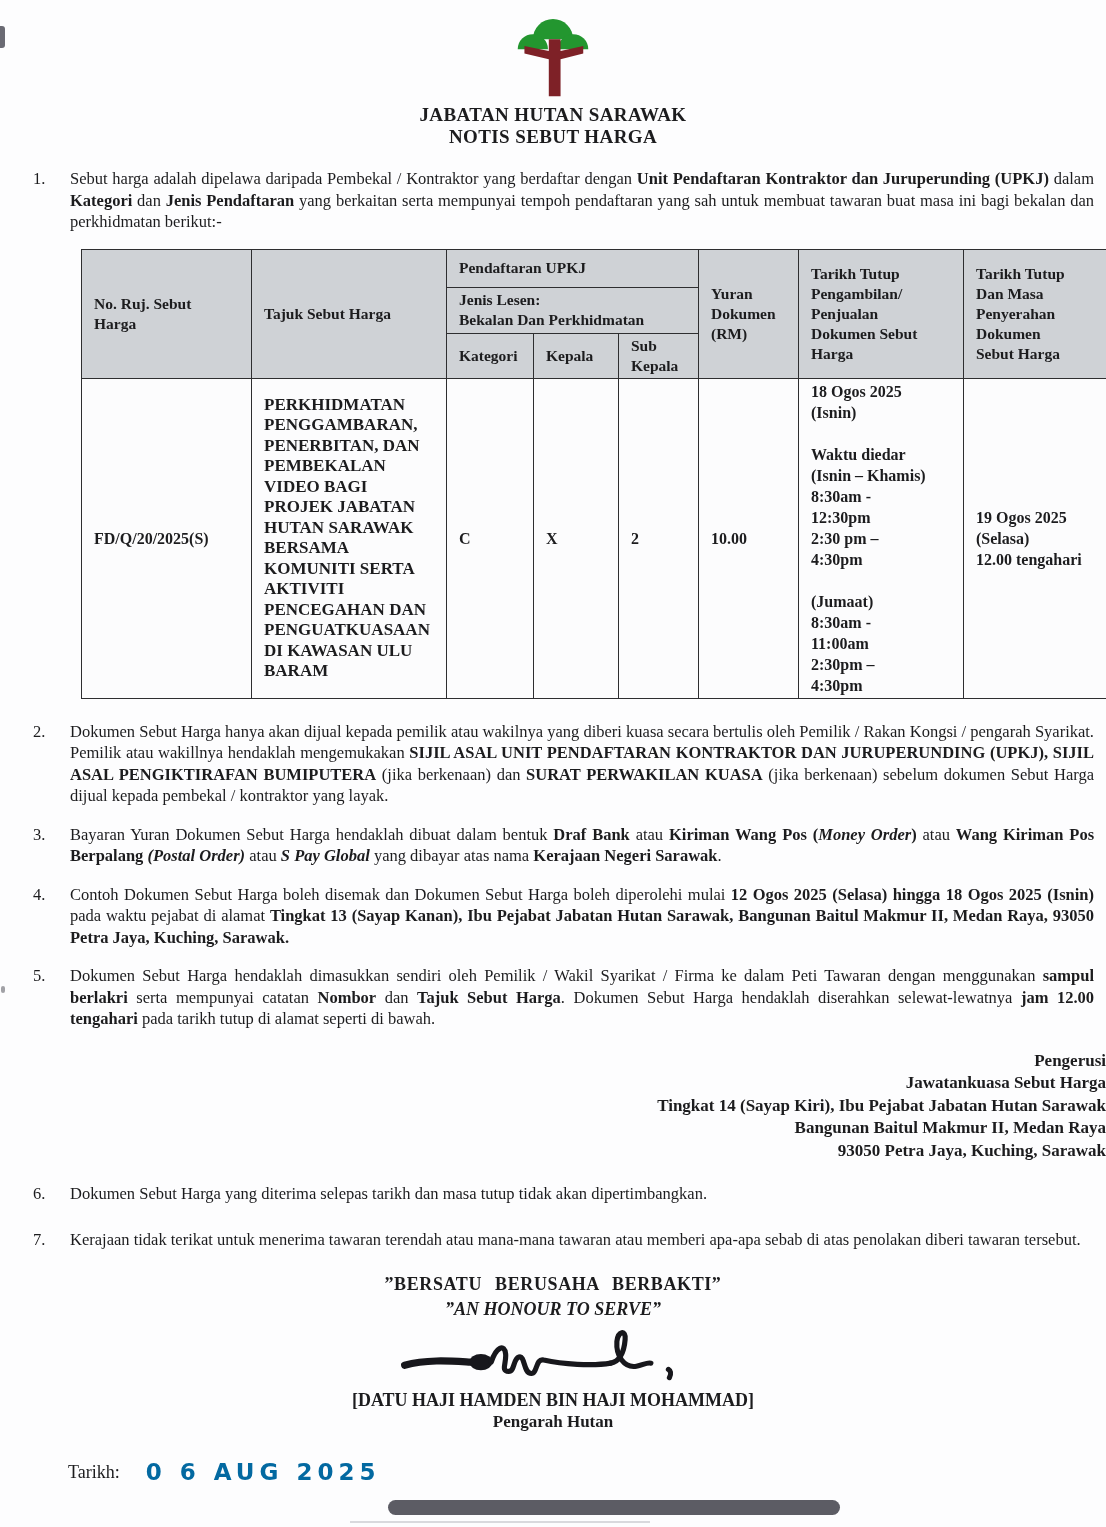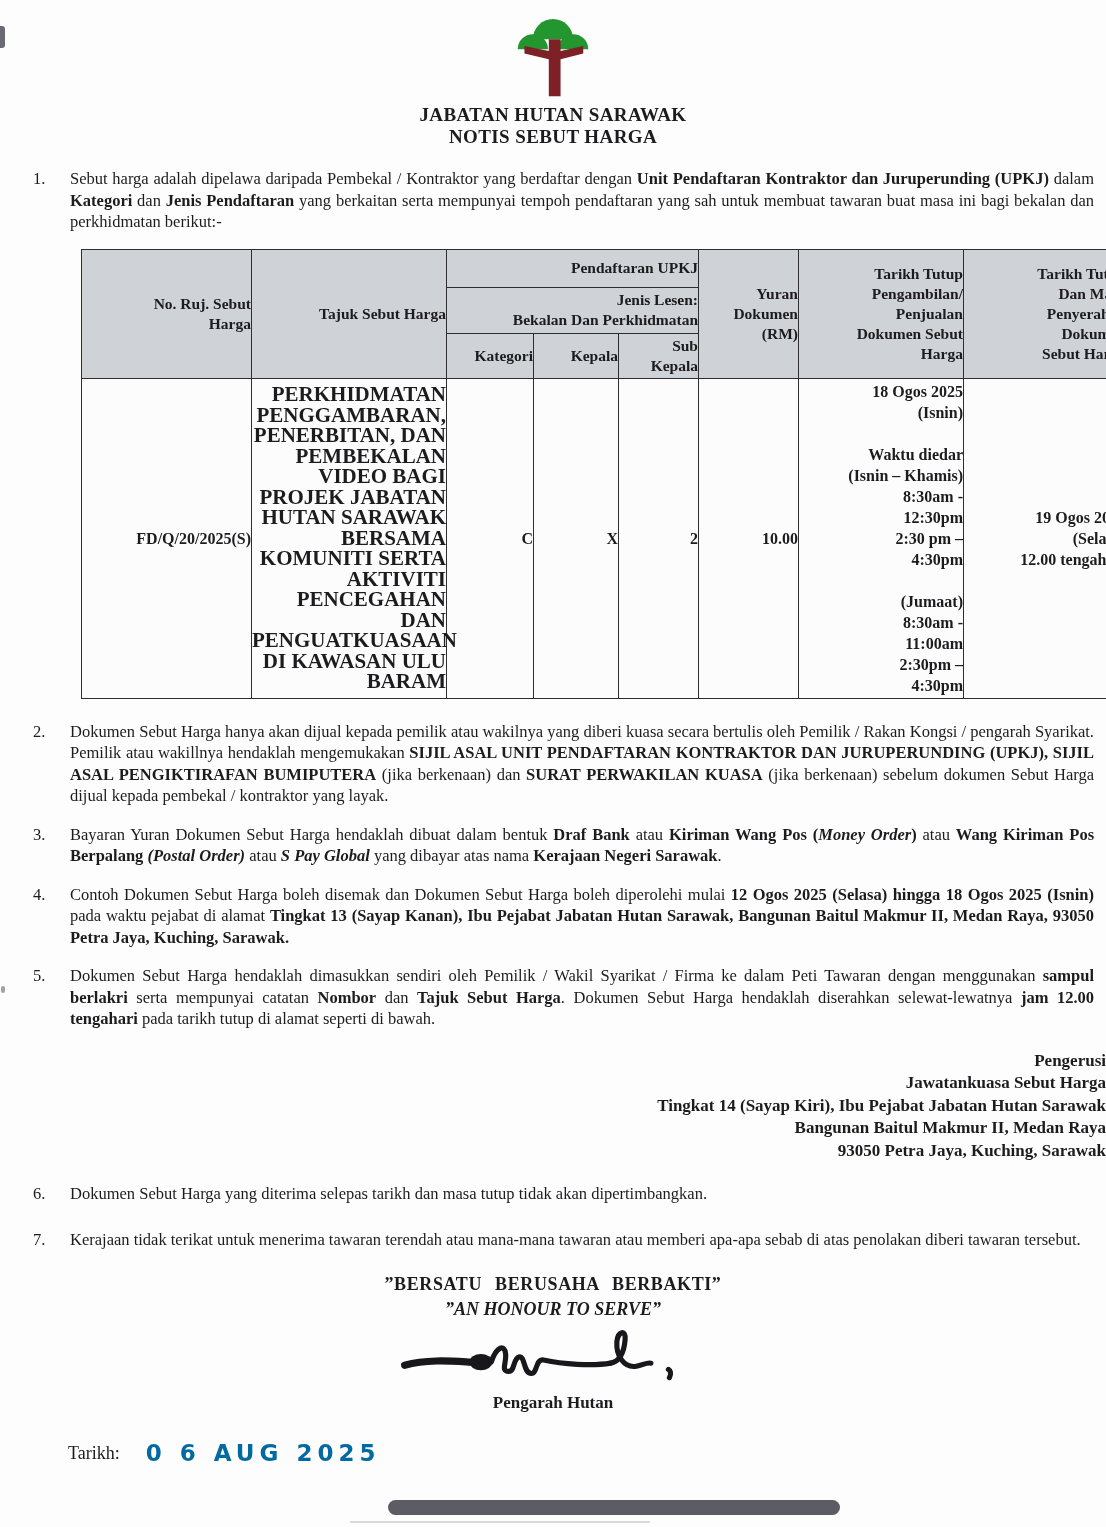--- a/index.html
+++ b/index.html
@@ -29,22 +29,22 @@
   
   table.quote{
     border-collapse:collapse;
     table-layout:fixed;
     margin:16px 0 0 48px;
     width:1045px;
     font-weight:bold;
   }
   table.quote th, table.quote td{
     border:1.6px solid #2e2e30;
-    padding:2px 0;
-    text-align:right;
+    padding:2px 12px;
+    text-align:left;
     vertical-align:middle;
     white-space:pre-line;
   }
   table.quote th{font-size:15.5px;line-height:20px;background:#cfd2d6;}
   th.lt{background:#e3e5e9;}
   table.quote td{font-size:16px;line-height:21px;background:#fcfcfd;}
   tr.hr1{height:38px}
   tr.hr2{height:46px}
   tr.hr3{height:36px}
   tr.body-row{height:292px}
@@ -138,21 +138,21 @@
 Bekalan Dan Perkhidmatan</th>
       </tr>
       <tr class="hr3">
         <th class="lt">Kategori</th>
         <th class="lt">Kepala</th>
         <th class="lt">Sub
 Kepala</th>
       </tr>
       <tr class="body-row">
         <td>FD/Q/20/2025(S)</td>
-        <td style="font-size:21px;line-height:20.5px;">PERKHIDMATAN
+        <td style="font-size:17px;line-height:20.5px;">PERKHIDMATAN
 PENGGAMBARAN,
 PENERBITAN, DAN
 PEMBEKALAN
 VIDEO BAGI
 PROJEK JABATAN
 HUTAN SARAWAK
 BERSAMA
 KOMUNITI SERTA
 AKTIVITI
 PENCEGAHAN DAN
@@ -227,20 +227,21 @@
     <svg width="310" height="68" viewBox="0 0 300 66">
       <g stroke="#17171c" fill="none" stroke-linecap="round">
         <path d="M6,40 C28,34 52,36 70,37" stroke-width="7"></path>
         <ellipse cx="80" cy="37" rx="11" ry="8" fill="#17171c" stroke="none"></ellipse>
         <path d="M90,37 C95,22 103,19 104,29 C105,38 99,46 107,46 C113,46 111,34 117,32 C123,30 121,48 129,48 C135,48 133,33 141,35 C159,39 188,41 206,38" stroke-width="5"></path>
         <path d="M206,38 C214,37 219,28 220,15 C221,5 213,7 212,17 C211,31 219,43 231,41 C237,40 241,37 245,38" stroke-width="5"></path>
         <path d="M262,44 c2,1 3,4 1,8" stroke-width="5"></path>
       </g>
     </svg>
   </div>
+  <div class="sig-name">[DATU HAJI HAMDEN BIN HAJI MOHAMMAD]</div>
   <div class="sig-role">Pengarah Hutan</div>
 
   <div class="date-line">
     <span class="date-label">Tarikh:</span>
     <span class="date-stamp">0 6  AUG  2025</span>
   </div>
 
   <div class="artifact edge-mark-top"></div>
   <div class="artifact edge-dot"></div>
   <div class="artifact bottom-faint-line"></div>

